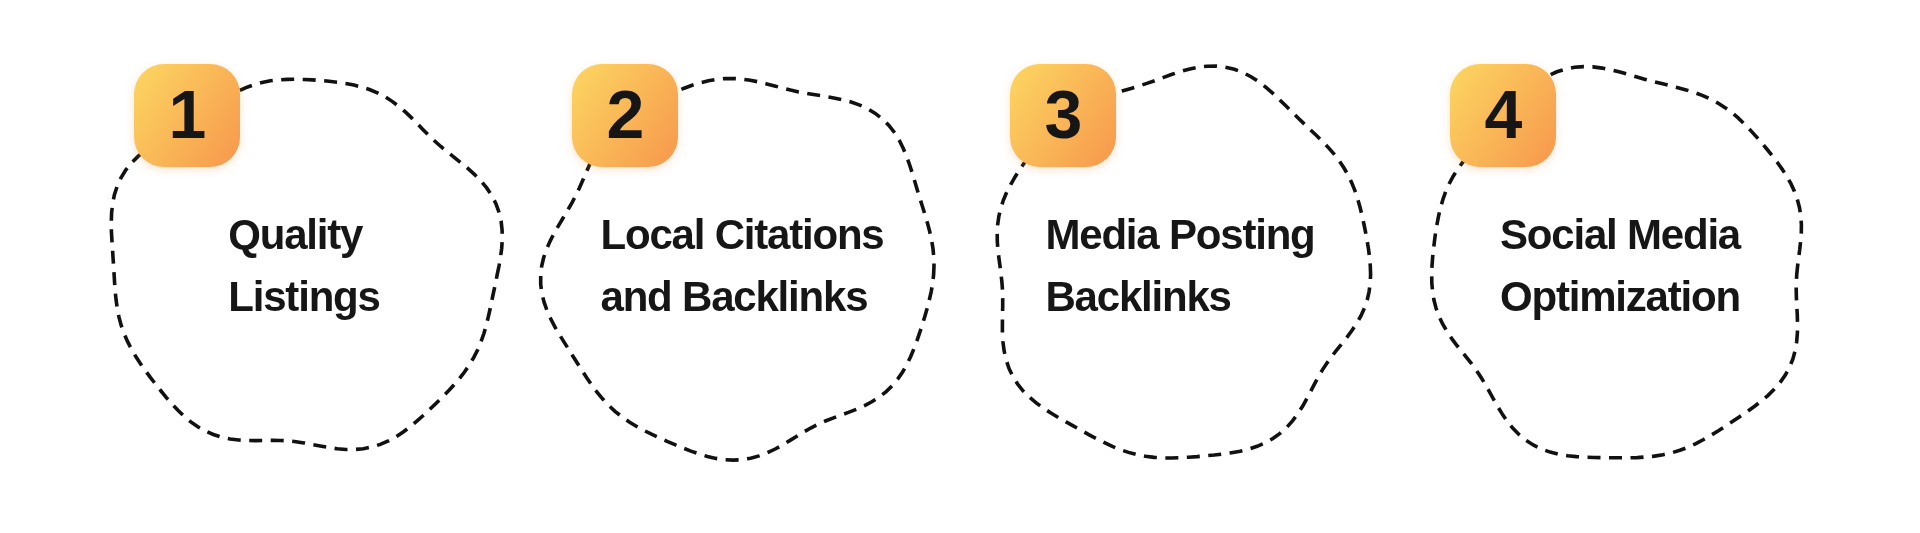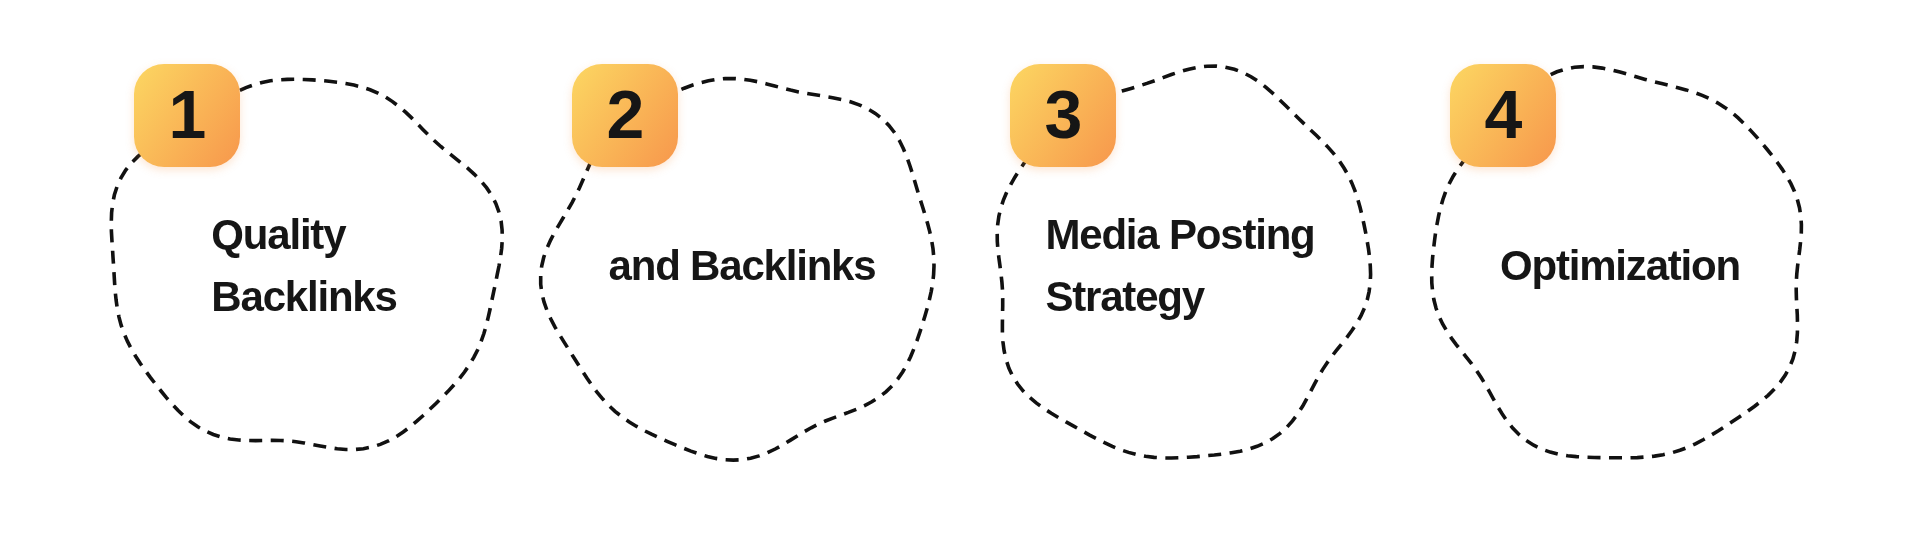--- a/index.html
+++ b/index.html
@@ -82,45 +82,47 @@
     <path d="M1370.3 266.0L1370.6 274.6L1370.2 283.1L1369.1 291.6L1367.2 300.0L1364.4 308.1L1360.9 315.9L1356.7 323.4L1351.9 330.5L1346.9 337.3L1341.7 343.9L1336.6 350.2L1331.6 356.6L1327.0 363.0L1322.6 369.6L1318.5 376.5L1314.7 383.7L1310.8 391.1L1306.8 398.7L1302.6 406.3L1297.8 413.7L1292.5 420.9L1286.6 427.5L1280.0 433.4L1272.9 438.5L1265.2 442.9L1257.1 446.3L1248.7 449.1L1240.2 451.2L1231.5 452.7L1222.9 454.0L1214.3 455.0L1205.7 455.8L1197.2 456.6L1188.6 457.2L1180.0 457.7L1171.4 458.0L1162.7 457.9L1154.1 457.4L1145.5 456.3L1136.9 454.7L1128.5 452.4L1120.3 449.7L1112.3 446.4L1104.5 442.7L1096.8 438.8L1089.2 434.8L1081.7 430.6L1074.1 426.4L1066.5 422.2L1058.9 417.8L1051.3 413.3L1043.8 408.4L1036.5 403.2L1029.6 397.4L1023.2 391.0L1017.6 384.0L1012.8 376.4L1008.9 368.2L1006.1 359.6L1004.1 350.7L1002.9 341.7L1002.4 332.6L1002.4 323.7L1002.5 315.0L1002.7 306.5L1002.7 298.2L1002.5 290.0L1001.9 282.0L1001.0 274.0L1000.0 266.0L998.9 257.9L997.9 249.6L997.3 241.3L997.2 232.8L997.7 224.4L998.9 216.0L1000.9 207.8L1003.5 199.8L1006.8 192.0L1010.7 184.5L1014.9 177.2L1019.4 170.1L1024.2 163.1L1029.0 156.3L1034.0 149.6L1039.2 143.0L1044.5 136.5L1050.1 130.2L1056.0 124.1L1062.3 118.4L1069.0 113.2L1076.1 108.5L1083.5 104.4L1091.2 100.9L1099.0 97.9L1107.0 95.2L1115.0 92.9L1123.0 90.7L1131.0 88.4L1138.9 86.0L1146.9 83.4L1154.9 80.6L1163.0 77.6L1171.4 74.5L1180.0 71.7L1188.8 69.2L1197.9 67.3L1207.1 66.2L1216.3 66.1L1225.4 67.2L1234.3 69.3L1242.9 72.5L1251.0 76.7L1258.8 81.7L1266.0 87.4L1272.9 93.4L1279.4 99.6L1285.8 105.8L1291.9 111.9L1298.1 118.0L1304.2 123.9L1310.3 129.7L1316.5 135.5L1322.5 141.5L1328.4 147.6L1334.1 154.1L1339.3 160.9L1344.0 168.0L1348.3 175.5L1351.9 183.2L1355.1 191.2L1357.8 199.3L1360.1 207.5L1362.1 215.7L1363.9 224.0L1365.6 232.3L1367.1 240.7L1368.5 249.0L1369.6 257.5L1370.3 266.0Z"></path>
     <path d="M1797.6 266.0L1796.8 273.9L1796.3 281.9L1796.2 289.9L1796.4 298.0L1796.8 306.4L1797.3 314.9L1797.5 323.7L1797.4 332.6L1796.7 341.5L1795.2 350.4L1792.9 359.0L1789.5 367.3L1785.3 375.1L1780.2 382.4L1774.4 389.1L1768.1 395.3L1761.3 401.1L1754.3 406.5L1747.2 411.6L1740.0 416.5L1732.8 421.3L1725.6 426.0L1718.4 430.7L1711.1 435.2L1703.6 439.5L1695.9 443.6L1688.0 447.2L1679.9 450.3L1671.6 452.8L1663.1 454.7L1654.5 456.1L1645.9 457.0L1637.2 457.6L1628.6 457.8L1620.0 457.8L1611.4 457.8L1602.8 457.7L1594.1 457.5L1585.3 457.2L1576.5 456.6L1567.6 455.7L1558.8 454.3L1550.2 452.1L1541.7 449.1L1533.7 445.2L1526.2 440.4L1519.2 434.7L1512.9 428.3L1507.2 421.2L1502.1 413.8L1497.5 406.2L1493.2 398.6L1489.1 391.1L1485.0 383.9L1480.8 377.0L1476.4 370.3L1471.7 363.9L1466.7 357.6L1461.6 351.2L1456.4 344.8L1451.4 338.1L1446.7 331.0L1442.5 323.7L1438.9 316.0L1436.0 308.0L1433.9 299.8L1432.6 291.4L1431.8 282.9L1431.7 274.5L1432.0 266.0L1432.6 257.6L1433.5 249.2L1434.5 240.9L1435.6 232.5L1437.0 224.2L1438.6 215.9L1440.5 207.7L1442.9 199.5L1445.7 191.5L1449.2 183.7L1453.2 176.2L1457.8 169.1L1462.8 162.2L1468.2 155.7L1473.9 149.5L1479.7 143.4L1485.5 137.4L1491.3 131.4L1497.0 125.2L1502.7 118.9L1508.4 112.4L1514.2 105.7L1520.2 99.0L1526.6 92.5L1533.4 86.3L1540.8 80.6L1548.6 75.7L1556.9 71.8L1565.6 69.0L1574.6 67.2L1583.8 66.6L1593.0 66.9L1602.2 68.1L1611.2 69.9L1620.0 72.1L1628.6 74.5L1637.0 77.0L1645.3 79.4L1653.5 81.6L1661.6 83.6L1669.8 85.6L1677.9 87.7L1686.1 89.9L1694.2 92.4L1702.2 95.3L1710.0 98.8L1717.5 102.8L1724.7 107.4L1731.6 112.4L1738.1 117.9L1744.2 123.8L1750.1 129.9L1755.8 136.1L1761.4 142.5L1766.8 149.0L1772.0 155.5L1777.2 162.2L1782.1 169.1L1786.7 176.3L1790.9 183.7L1794.5 191.4L1797.3 199.4L1799.5 207.7L1800.8 216.1L1801.4 224.6L1801.3 233.1L1800.6 241.5L1799.7 249.8L1798.6 258.0L1797.6 266.0Z"></path>
   </svg>
 
   <div class="card" style="left:84px">
     <div class="badge">
       <span class="num">1</span>
     </div>
     <div class="label">
       <span class="line">Quality</span>
-      <span class="line">Backlinks</span>
+      <span class="line">Listings</span>
     </div>
   </div>
 
   <div class="card" style="left:522px">
     <div class="badge">
       <span class="num">2</span>
     </div>
     <div class="label">
+      <span class="line">Local Citations</span>
       <span class="line">and Backlinks</span>
     </div>
   </div>
 
   <div class="card" style="left:960px">
     <div class="badge">
       <span class="num">3</span>
     </div>
     <div class="label">
       <span class="line">Media Posting</span>
-      <span class="line">Strategy</span>
+      <span class="line">Backlinks</span>
     </div>
   </div>
 
   <div class="card" style="left:1400px">
     <div class="badge">
       <span class="num">4</span>
     </div>
     <div class="label">
+      <span class="line">Social Media</span>
       <span class="line">Optimization</span>
     </div>
   </div>
 
 </div>
 
 </body></html>

